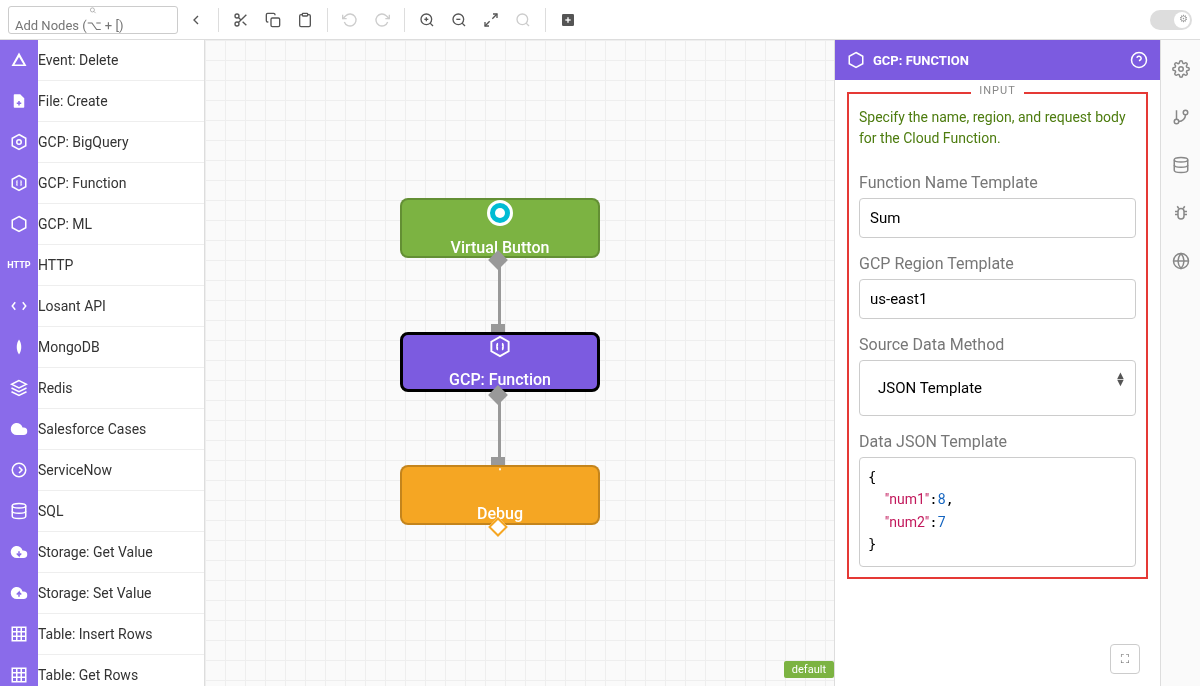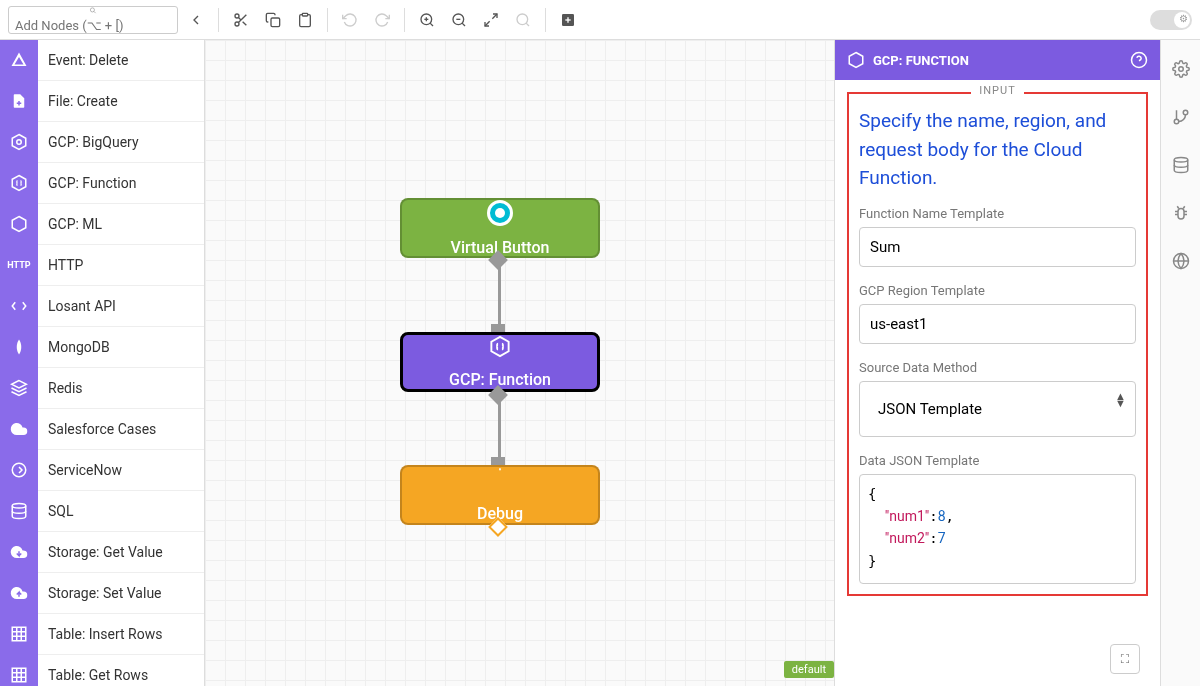--- a/index.html
+++ b/index.html
@@ -16,21 +16,21 @@
 .toggle::after { content:''; width:16px; height:16px; background:#fff; border-radius:50%; position:absolute; right:2px; top:2px; display:flex; align-items:center; justify-content:center; }
 .toggle-gear { position: absolute; right: 4px; top: 3px; font-size: 10px; color: #999; z-index:1; }
 
 .main { flex: 1; display: flex; overflow: hidden; }
 
 
 .sidebar { width: 205px; display: flex; flex-direction: column; border-right: 1px solid #ddd; background: #fff; overflow: hidden; }
 .node-list { flex: 1; overflow-y: auto; }
 .node-item { display: flex; align-items: center; height: 41px; cursor: pointer; border-bottom: 1px solid #eee; }
 .node-icon { width: 38px; height: 41px; background: #8a6bea; display: flex; align-items: center; justify-content: center; color: #fff; }
-.node-label { padding-left: 10px; font-size: 14px; color: #333; }
+.node-label { font-size: 14px; color: #333; }
 
 
 .canvas { flex: 1; position: relative; background: #fafafa; overflow: hidden; }
 .grid-bg { position: absolute; inset: 0; background-image: linear-gradient(to right,#eee 1px,transparent 1px),linear-gradient(to bottom,#eee 1px,transparent 1px); background-size: 20px 20px; }
 .flow-node { position: absolute; width: 200px; height: 60px; border-radius: 8px; display: flex; align-items: center; padding: 0 16px; color: #fff; font-size: 16px; font-weight: 500; gap: 12px; border: 2px solid rgba(0,0,0,0.2); flex-direction: column; }
 .flow-node.green { background: #7cb342; top: 158px; left: 195px; }
 .flow-node.purple { background: #7c5be0; top: 292px; left: 195px; border: 3px solid #000; }
 .flow-node.orange { background: #f5a623; top: 425px; left: 195px; gap: 32px; }
 .conn { position: absolute; width: 3px; background: #999; left: 293px; }
 .conn1 { top: 218px; height: 74px; }
@@ -40,22 +40,22 @@
 .port.square { }
 .badge { position:absolute; bottom:8px; right:0; background:#7cb342; color:#fff; font-size:11px; padding:2px 8px; border-radius:2px; }
 
 
 .right-panel { width: 326px; display: flex; flex-direction: column; border-left: 1px solid #ddd; }
 .panel-header { height: 40px; background: #7c5be0; color: #fff; display: flex; align-items: center; padding: 0 12px; font-size: 13px; font-weight: 700; gap: 8px; }
 .panel-header .help { margin-left: auto; }
 .panel-body { flex: 1; padding: 12px; overflow-y: auto; position: relative; }
 .red-box { border: 2px solid #e53935; padding: 12px 10px 10px; position: relative; margin-bottom: 10px; }
 .fieldset-legend { text-align: center; font-size: 11px; letter-spacing: 1px; color: #888; margin: -22px auto 10px; background: #fff; width: fit-content; padding: 0 8px; position: relative; }
-.panel-desc { font-size: 19px; color: #1d4ed8; line-height: 1.5; margin-bottom: 13px; }
-.field-label { font-size: 13px; color: #777; margin-bottom: 6px; }
+.panel-desc { font-size: 14px; color: #4d7c0f; line-height: 1.5; margin-bottom: 24px; }
+.field-label { font-size: 16px; color: #777; margin-bottom: 6px; }
 .field-input { width: 100%; padding: 10px; border: 1px solid #ccc; border-radius: 4px; font-size: 15px; margin-bottom: 16px; }
 .field-select { width: 100%; padding: 18px; border: 1px solid #ccc; border-radius: 4px; font-size: 15px; margin-bottom: 16px; background: #fff; appearance: none; position: relative; }
 .select-wrap { position: relative; }
 .select-arrows { position: absolute; right: 10px; top: 12px; font-size: 11px; color: #555; line-height: 7px; }
 .code-box { width: 100%; border: 1px solid #ccc; border-radius: 4px; padding: 8px; font-family: "Menlo","Consolas",monospace; font-size: 14px; line-height: 1.6; min-height: 110px; }
 .code-box .k { color: #c2185b; }
 .code-box .n { color: #1565c0; }
 .expand-btn { position: absolute; bottom: 12px; right: 20px; width: 30px; height: 30px; border: 1px solid #ccc; border-radius: 4px; background: #fff; display: flex; align-items: center; justify-content: center; cursor: pointer; font-size: 12px; color: #666; }
 
 

